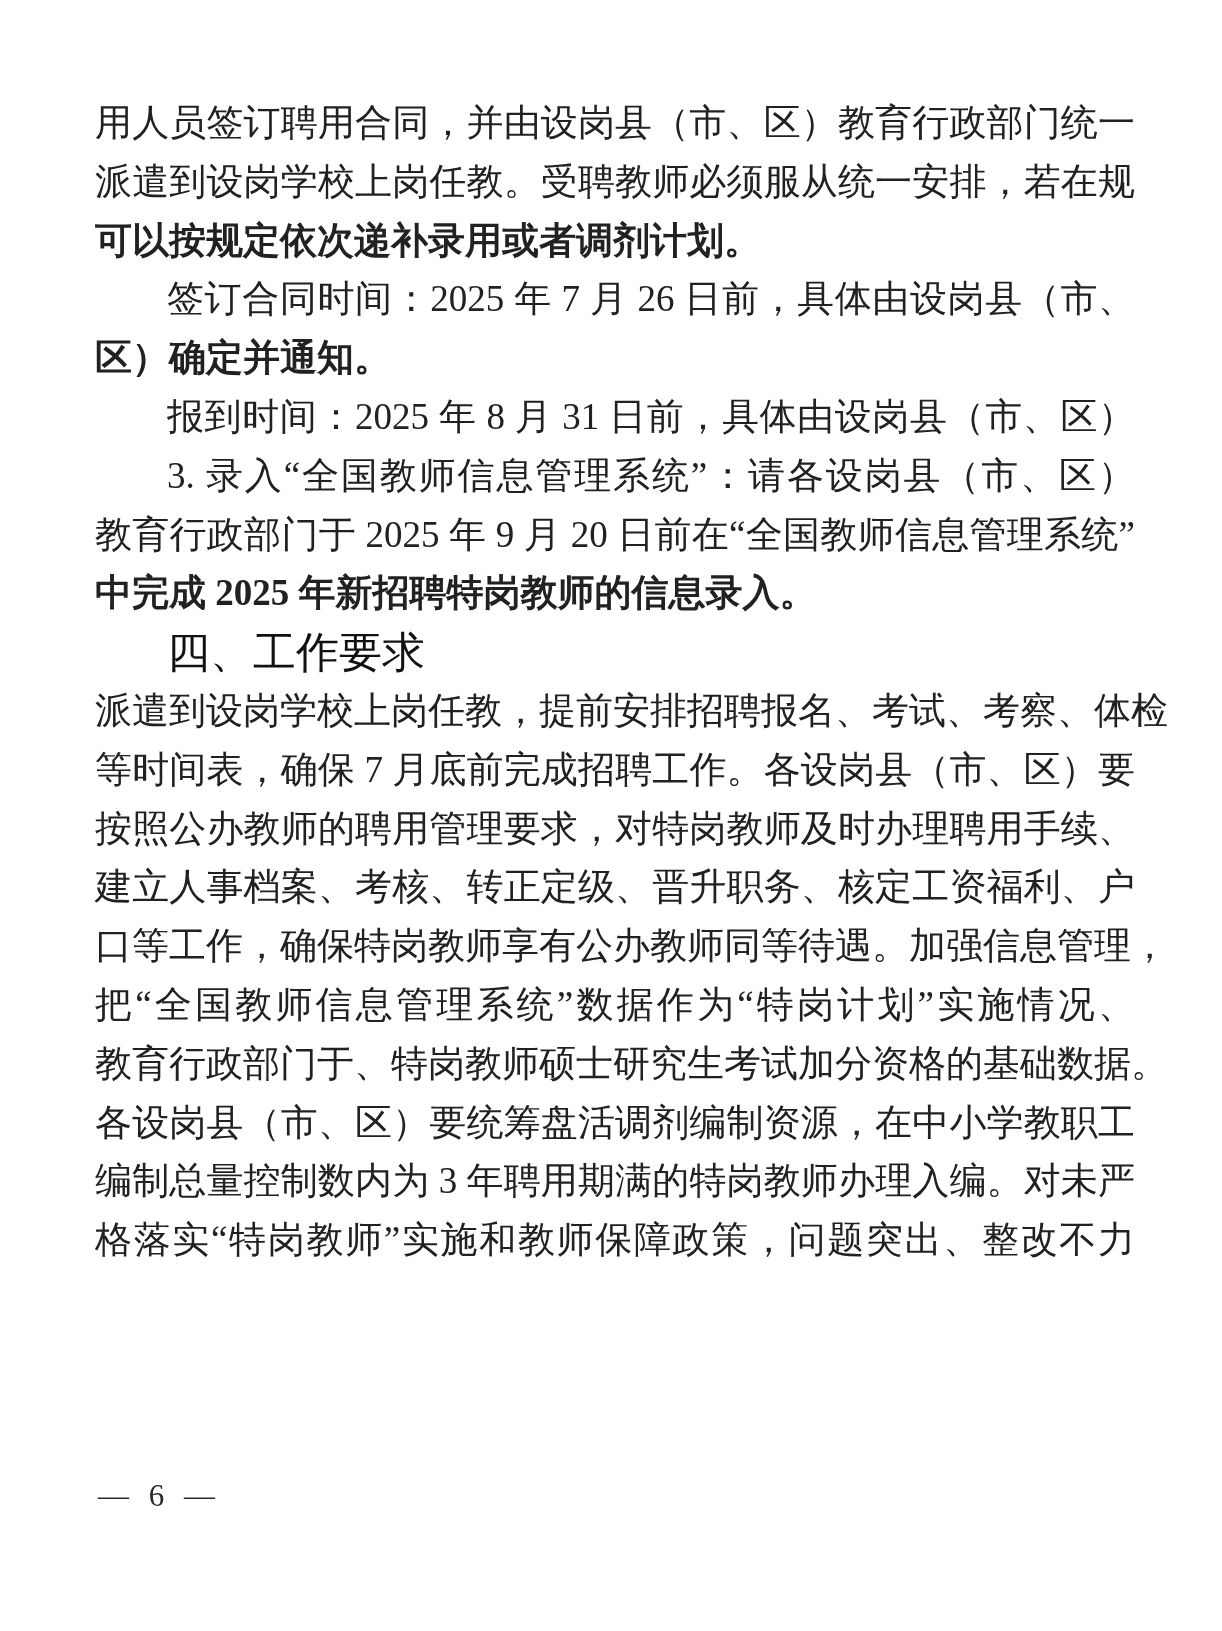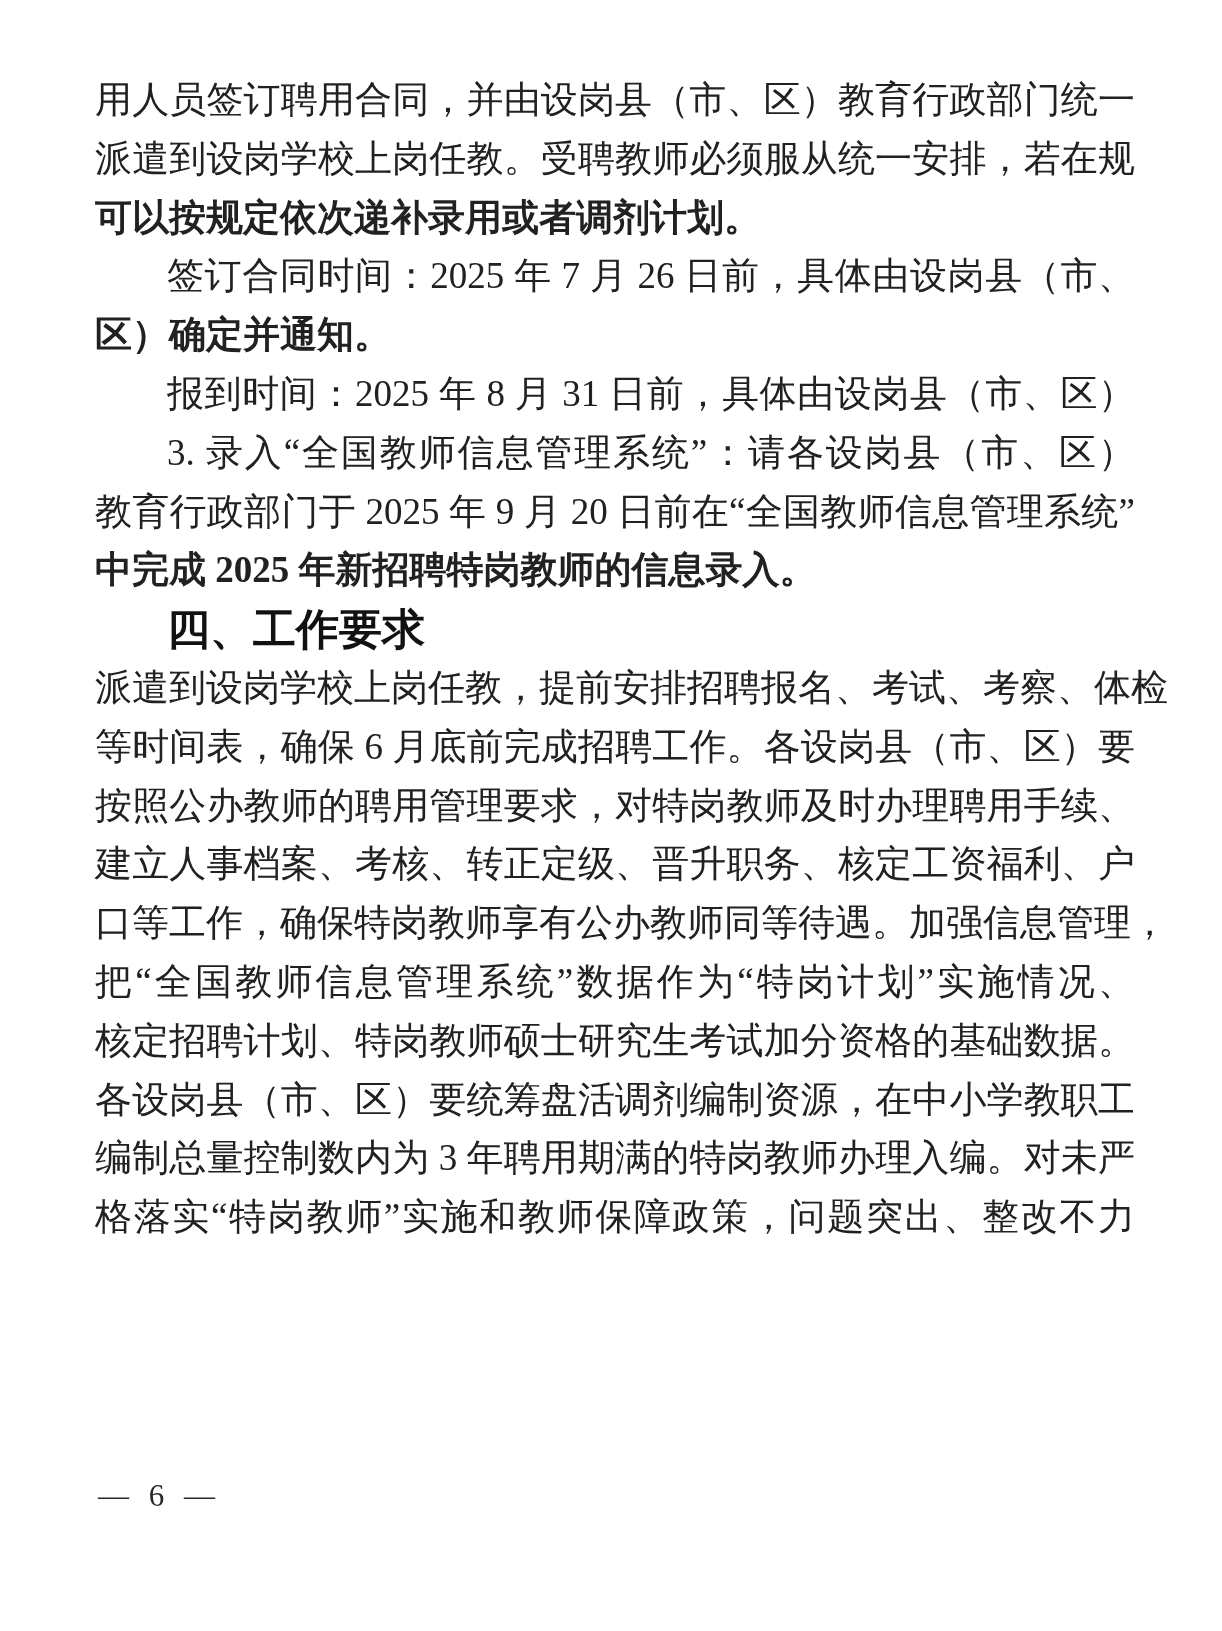--- a/index.html
+++ b/index.html
@@ -12,21 +12,21 @@
     width: 1222px;
     height: 1631px;
     background: #ffffff;
     color: #212121;
     font-family: "Liberation Serif", "DejaVu Serif", serif;
     overflow: hidden;
   }
   .doc-body {
     position: absolute;
     left: 95px;
-    top: 71px;
+    top: 94px;
     width: 1040px;
   }
   .line {
     font-size: 37px;
     line-height: 58.8px;
     height: 58.8px;
     white-space: nowrap;
     text-align: justify;
     text-align-last: justify;
     text-justify: inter-character;
@@ -36,21 +36,21 @@
   .line.short {
     text-align: left;
     text-align-last: auto;
     font-weight: bold;
   }
   .line.indent {
     text-indent: 72px;
   }
   .line.heading {
     font-family: "Liberation Sans", "DejaVu Sans", sans-serif;
-    font-weight: 700;
+    font-weight: 400;
     font-size: 43px;
     color: #111111;
   }
   .footer {
     position: absolute;
     left: 98px;
     top: 1478px;
     font-size: 31px;
     color: #2a2a2a;
     letter-spacing: 6px;
@@ -66,26 +66,26 @@
       <div class="line">派遣到设岗学校上岗任教。受聘教师必须服从统一安排，若在规</div>
       <div class="line short">可以按规定依次递补录用或者调剂计划。</div>
       <div class="line indent">签订合同时间：2025 年 7 月 26 日前，具体由设岗县（市、</div>
       <div class="line short">区）确定并通知。</div>
       <div class="line indent">报到时间：2025 年 8 月 31 日前，具体由设岗县（市、区）</div>
       <div class="line indent">3. 录入“全国教师信息管理系统”：请各设岗县（市、区）</div>
       <div class="line">教育行政部门于 2025 年 9 月 20 日前在“全国教师信息管理系统”</div>
       <div class="line short">中完成 2025 年新招聘特岗教师的信息录入。</div>
       <div class="line indent short heading">四、工作要求</div>
       <div class="line">派遣到设岗学校上岗任教，提前安排招聘报名、考试、考察、体检</div>
-      <div class="line">等时间表，确保 6 月底前完成招聘工作。各设岗县（市、区）要</div>
+      <div class="line">等时间表，确保 7 月底前完成招聘工作。各设岗县（市、区）要</div>
       <div class="line">按照公办教师的聘用管理要求，对特岗教师及时办理聘用手续、</div>
       <div class="line">建立人事档案、考核、转正定级、晋升职务、核定工资福利、户</div>
       <div class="line">口等工作，确保特岗教师享有公办教师同等待遇。加强信息管理，</div>
       <div class="line">把“全国教师信息管理系统”数据作为“特岗计划”实施情况、</div>
-      <div class="line">核定招聘计划、特岗教师硕士研究生考试加分资格的基础数据。</div>
+      <div class="line">教育行政部门于、特岗教师硕士研究生考试加分资格的基础数据。</div>
       <div class="line">各设岗县（市、区）要统筹盘活调剂编制资源，在中小学教职工</div>
       <div class="line">编制总量控制数内为 3 年聘用期满的特岗教师办理入编。对未严</div>
       <div class="line">格落实“特岗教师”实施和教师保障政策，问题突出、整改不力</div>
     </div>
   <div class="footer">
     <span>— 6 —</span>
   </div>
 </div>
 
 </body></html>

